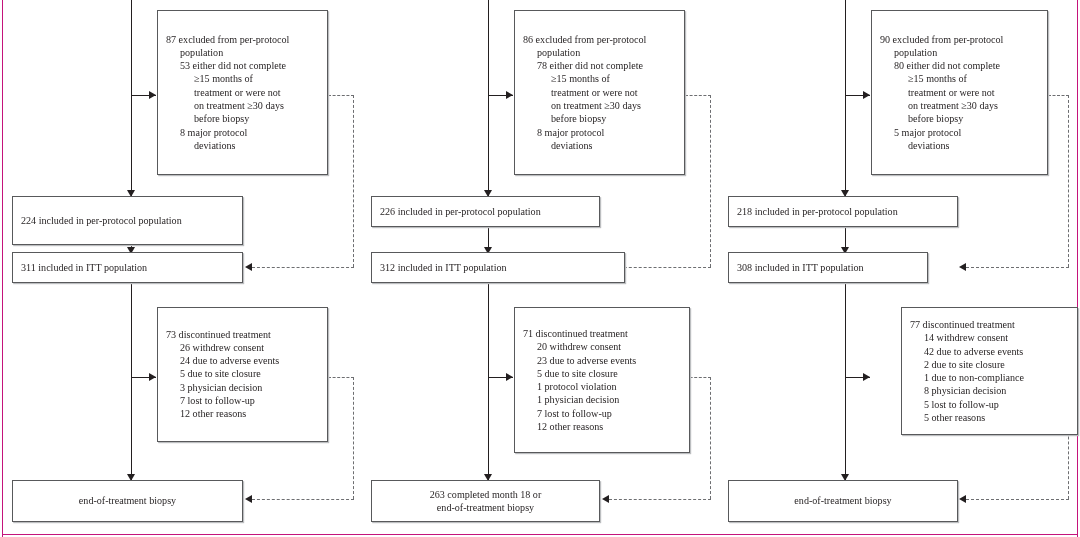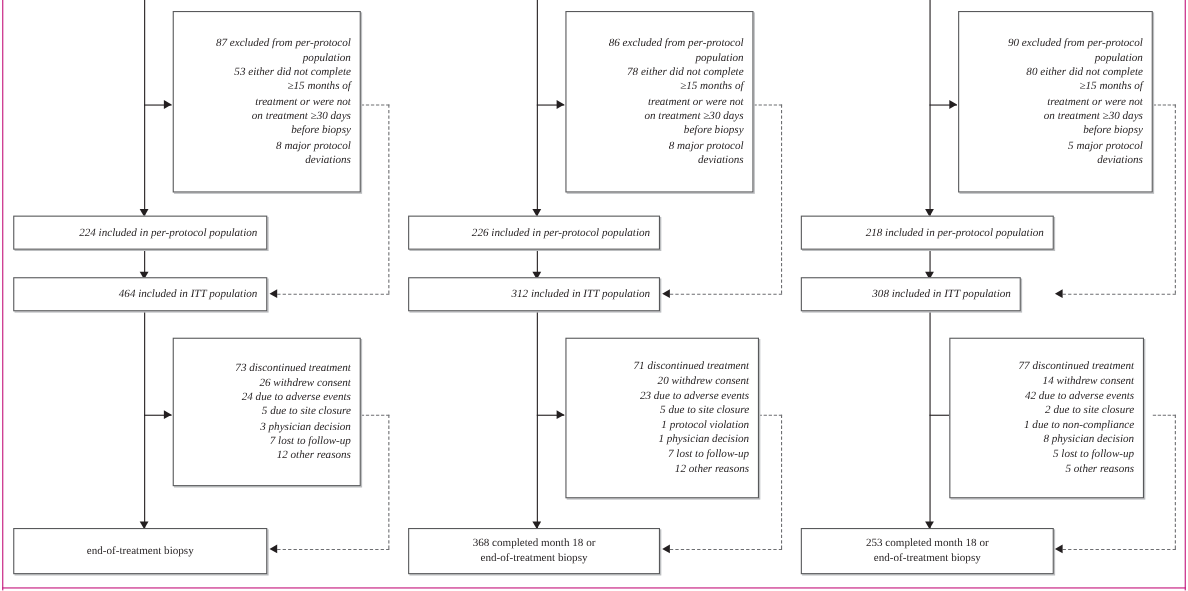--- a/index.html
+++ b/index.html
@@ -33,21 +33,21 @@
     box-shadow:1.2px 1.2px 0 #bcbec0;
   }
   .box .inner{
     position:absolute;
     left:0;right:0;top:50%;
     transform:translateY(-50%);
     padding:0 8px;
     box-sizing:border-box;
   }
   .box.center .inner{text-align:center;}
-  .box.left .inner{text-align:right;font-style:italic;}
+  .box.left .inner{text-align:left;}
 
   
   .lines{display:block;}
   .ln{display:block;white-space:pre;}
   .ln.i0{padding-left:0;}
   .ln.i1{padding-left:14px;}
   .ln.i2{padding-left:28px;}
 
   
   .vline{position:absolute;width:1px;background:#231f20;}
@@ -122,26 +122,26 @@
             <span class="ln i2">≥15 months of</span>
             <span class="ln i2">treatment or were not</span>
             <span class="ln i2">on treatment ≥30 days</span>
             <span class="ln i2">before biopsy</span>
             <span class="ln i1">8 major protocol</span>
             <span class="ln i2">deviations</span>
           </span>
         </div>
     </div>
 
-    <div class="box left" style="left:12px;top:196px;width:231px;height:31px;">
+    <div class="box left" style="left:12px;top:196px;width:231px;height:49px;">
       <div class="inner"><span>224 included in per-protocol population</span></div>
     </div>
 
     <div class="box left" style="left:12px;top:252px;width:231px;height:31px;">
-      <div class="inner"><span>464 included in ITT population</span></div>
+      <div class="inner"><span>311 included in ITT population</span></div>
     </div>
 
     <div class="box left" style="left:157px;top:307px;width:171px;height:135px;">
       <div class="inner">
           <span class="lines">
             <span class="ln i0">73 discontinued treatment</span>
             <span class="ln i1">26 withdrew consent</span>
             <span class="ln i1">24 due to adverse events</span>
             <span class="ln i1">5 due to site closure</span>
             <span class="ln i1">3 physician decision</span>
@@ -195,42 +195,42 @@
             <span class="ln i1">8 major protocol</span>
             <span class="ln i2">deviations</span>
           </span>
         </div>
     </div>
 
     <div class="box left" style="left:371px;top:196px;width:229px;height:31px;">
       <div class="inner"><span>226 included in per-protocol population</span></div>
     </div>
 
-    <div class="box left" style="left:371px;top:252px;width:229px;height:31px;">
+    <div class="box left" style="left:371px;top:252px;width:254px;height:31px;">
       <div class="inner"><span>312 included in ITT population</span></div>
     </div>
 
     <div class="box left" style="left:514px;top:307px;width:176px;height:146px;">
       <div class="inner">
           <span class="lines">
             <span class="ln i0">71 discontinued treatment</span>
             <span class="ln i1">20 withdrew consent</span>
             <span class="ln i1">23 due to adverse events</span>
             <span class="ln i1">5 due to site closure</span>
             <span class="ln i1">1 protocol violation</span>
             <span class="ln i1">1 physician decision</span>
             <span class="ln i1">7 lost to follow-up</span>
             <span class="ln i1">12 other reasons</span>
           </span>
         </div>
     </div>
 
     <div class="box center" style="left:371px;top:480px;width:229px;height:42px;">
       <div class="inner">
-        <span class="ln" style="display:block">368 completed month 18 or</span>
+        <span class="ln" style="display:block">263 completed month 18 or</span>
         <span class="ln" style="display:block">end-of-treatment biopsy</span>
       </div>
     </div>
   </div>
 
   <div>
     <div class="vline" style="left:845px;top:0;height:197px;"></div>
     <div class="arrow-down" style="left:840.5px;top:190px;"></div>
     <div class="hline" style="left:845px;top:95px;width:25px;"></div>
     <div class="arrow-right" style="left:863px;top:90.5px;"></div>
@@ -270,36 +270,35 @@
     </div>
 
     <div class="box left" style="left:728px;top:196px;width:230px;height:31px;">
       <div class="inner"><span>218 included in per-protocol population</span></div>
     </div>
 
     <div class="box left" style="left:728px;top:252px;width:200px;height:31px;">
       <div class="inner"><span>308 included in ITT population</span></div>
     </div>
 
-    <div class="box left" style="left:863px;top:307px;width:177px;height:146px;">
+    <div class="box left" style="left:901px;top:307px;width:177px;height:128px;">
       <div class="inner">
           <span class="lines">
             <span class="ln i0">77 discontinued treatment</span>
             <span class="ln i1">14 withdrew consent</span>
             <span class="ln i1">42 due to adverse events</span>
             <span class="ln i1">2 due to site closure</span>
             <span class="ln i1">1 due to non-compliance</span>
             <span class="ln i1">8 physician decision</span>
             <span class="ln i1">5 lost to follow-up</span>
             <span class="ln i1">5 other reasons</span>
           </span>
         </div>
     </div>
 
     <div class="box center" style="left:728px;top:480px;width:230px;height:42px;">
       <div class="inner">
-        <span class="ln" style="display:block">253 completed month 18 or</span>
         <span class="ln" style="display:block">end-of-treatment biopsy</span>
       </div>
     </div>
   </div>
 
 </div>
 
 </body></html>

